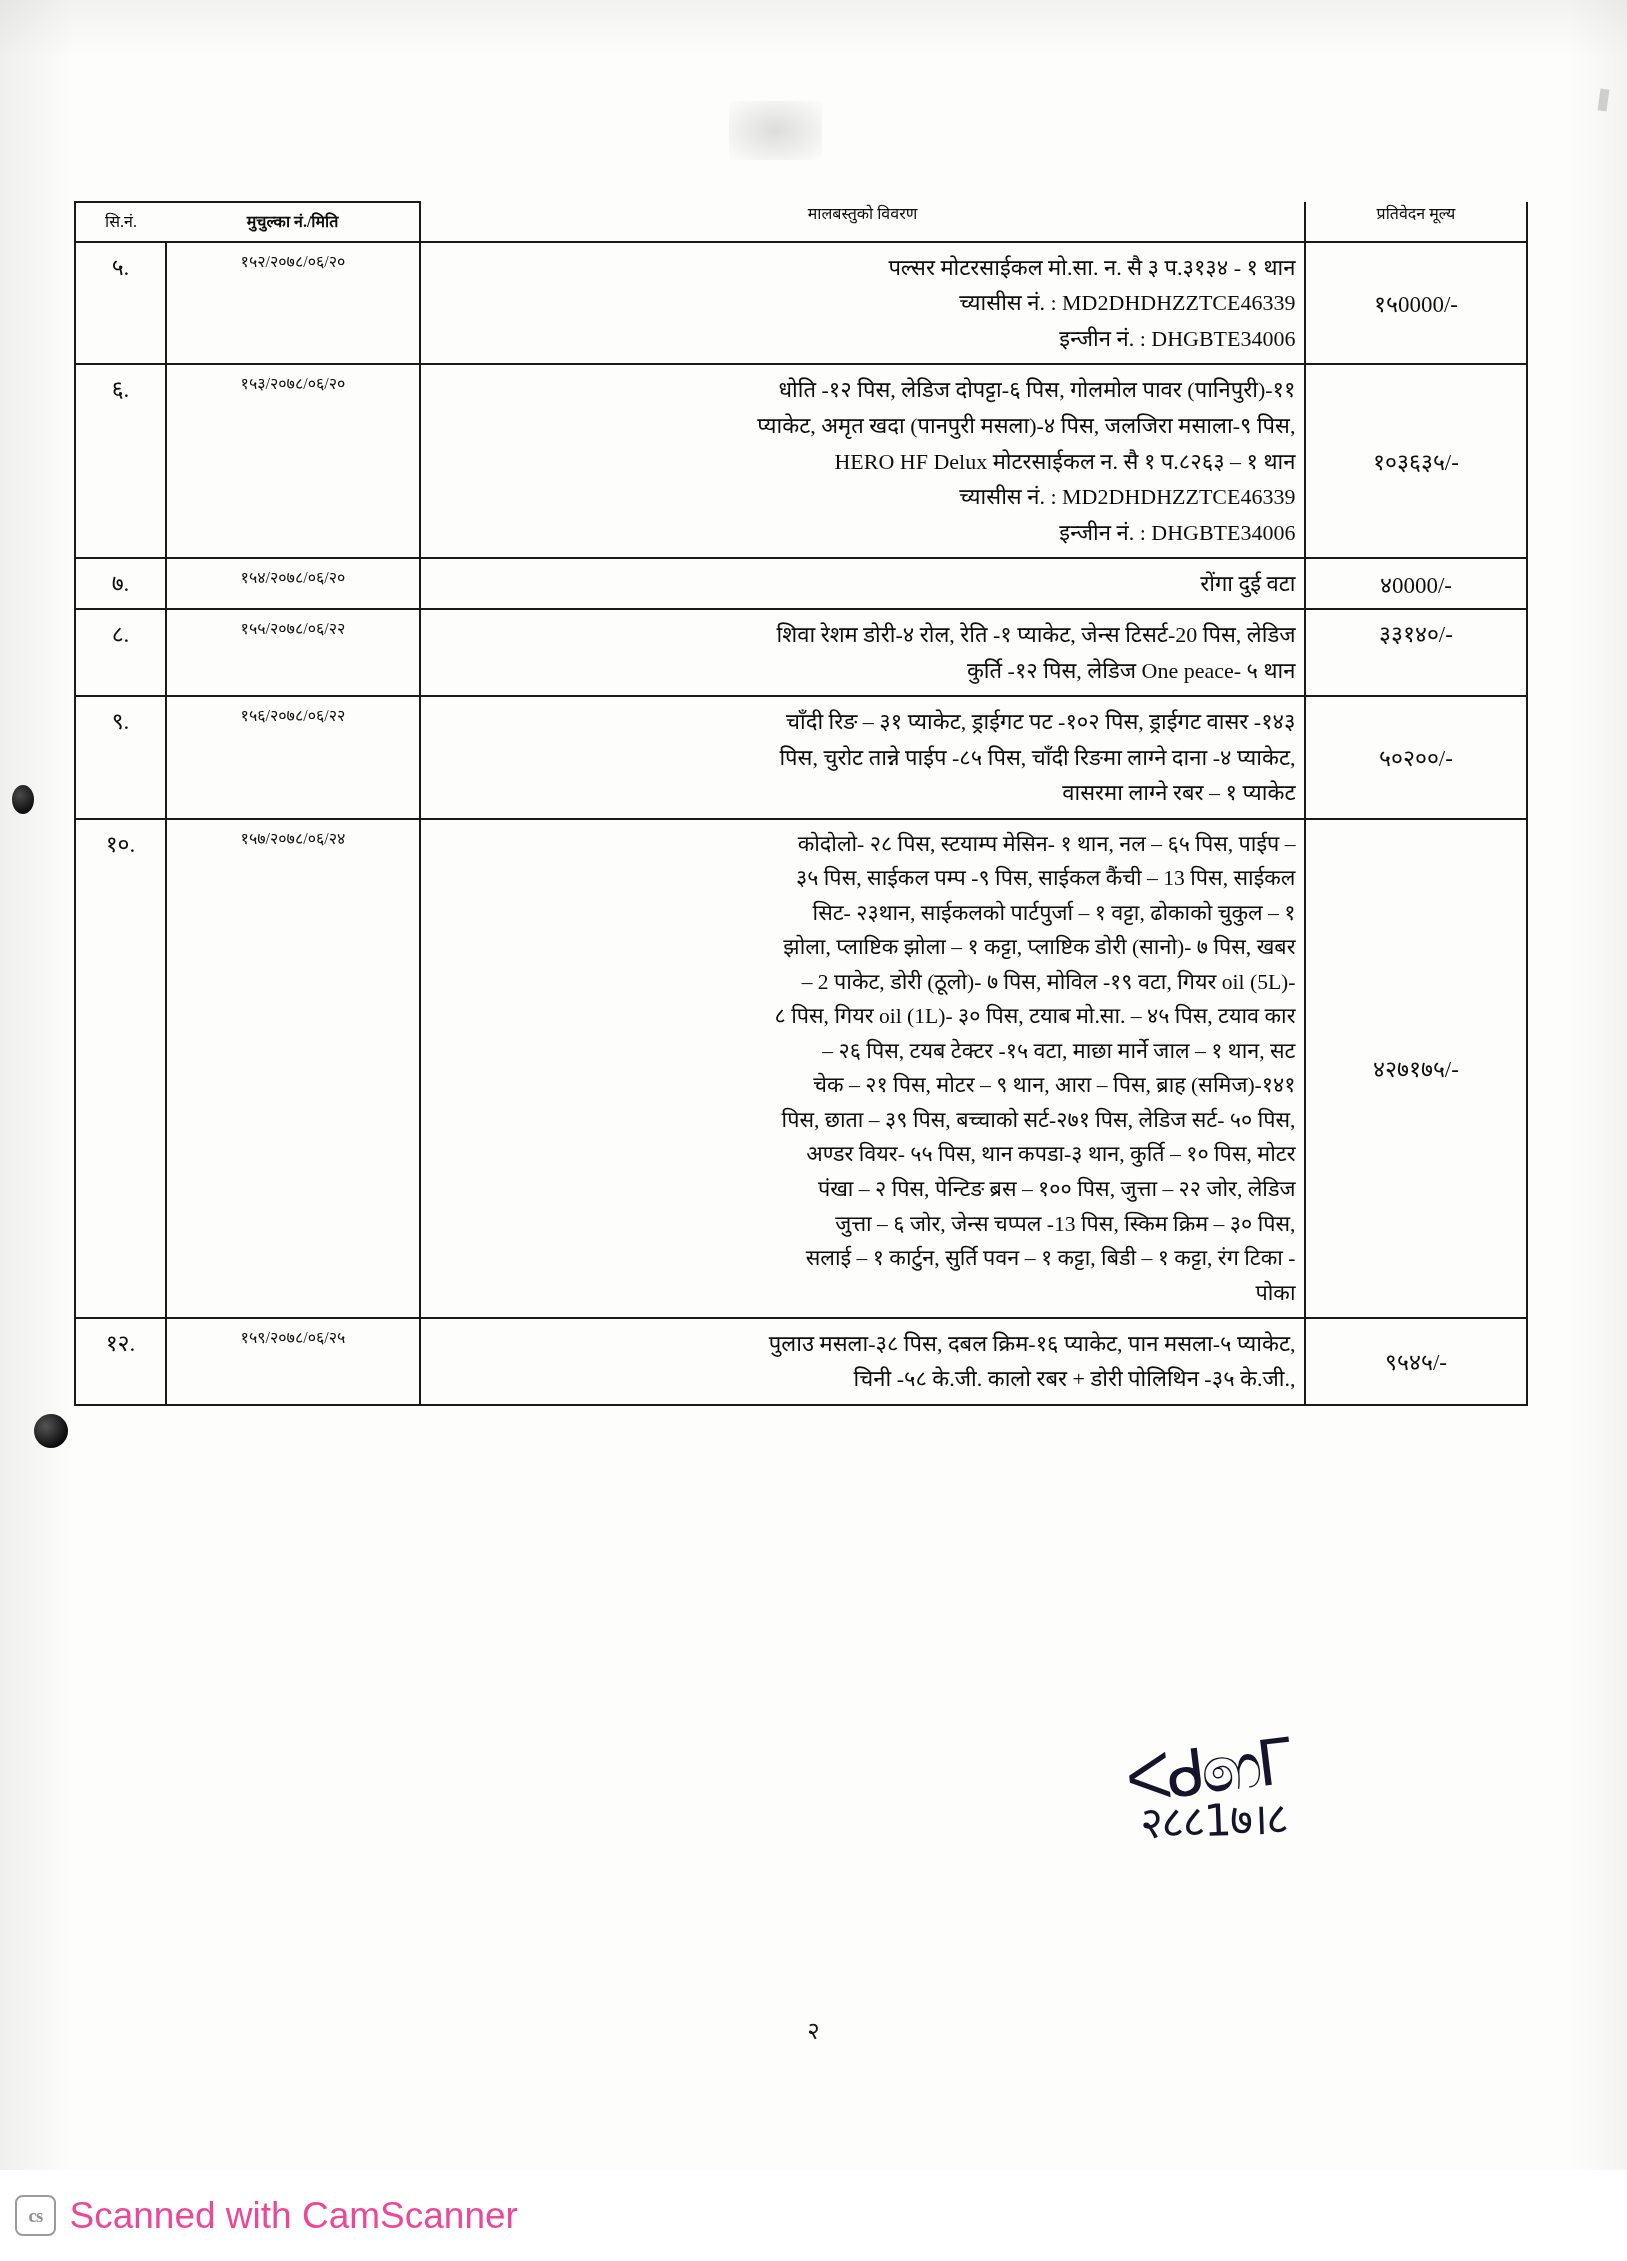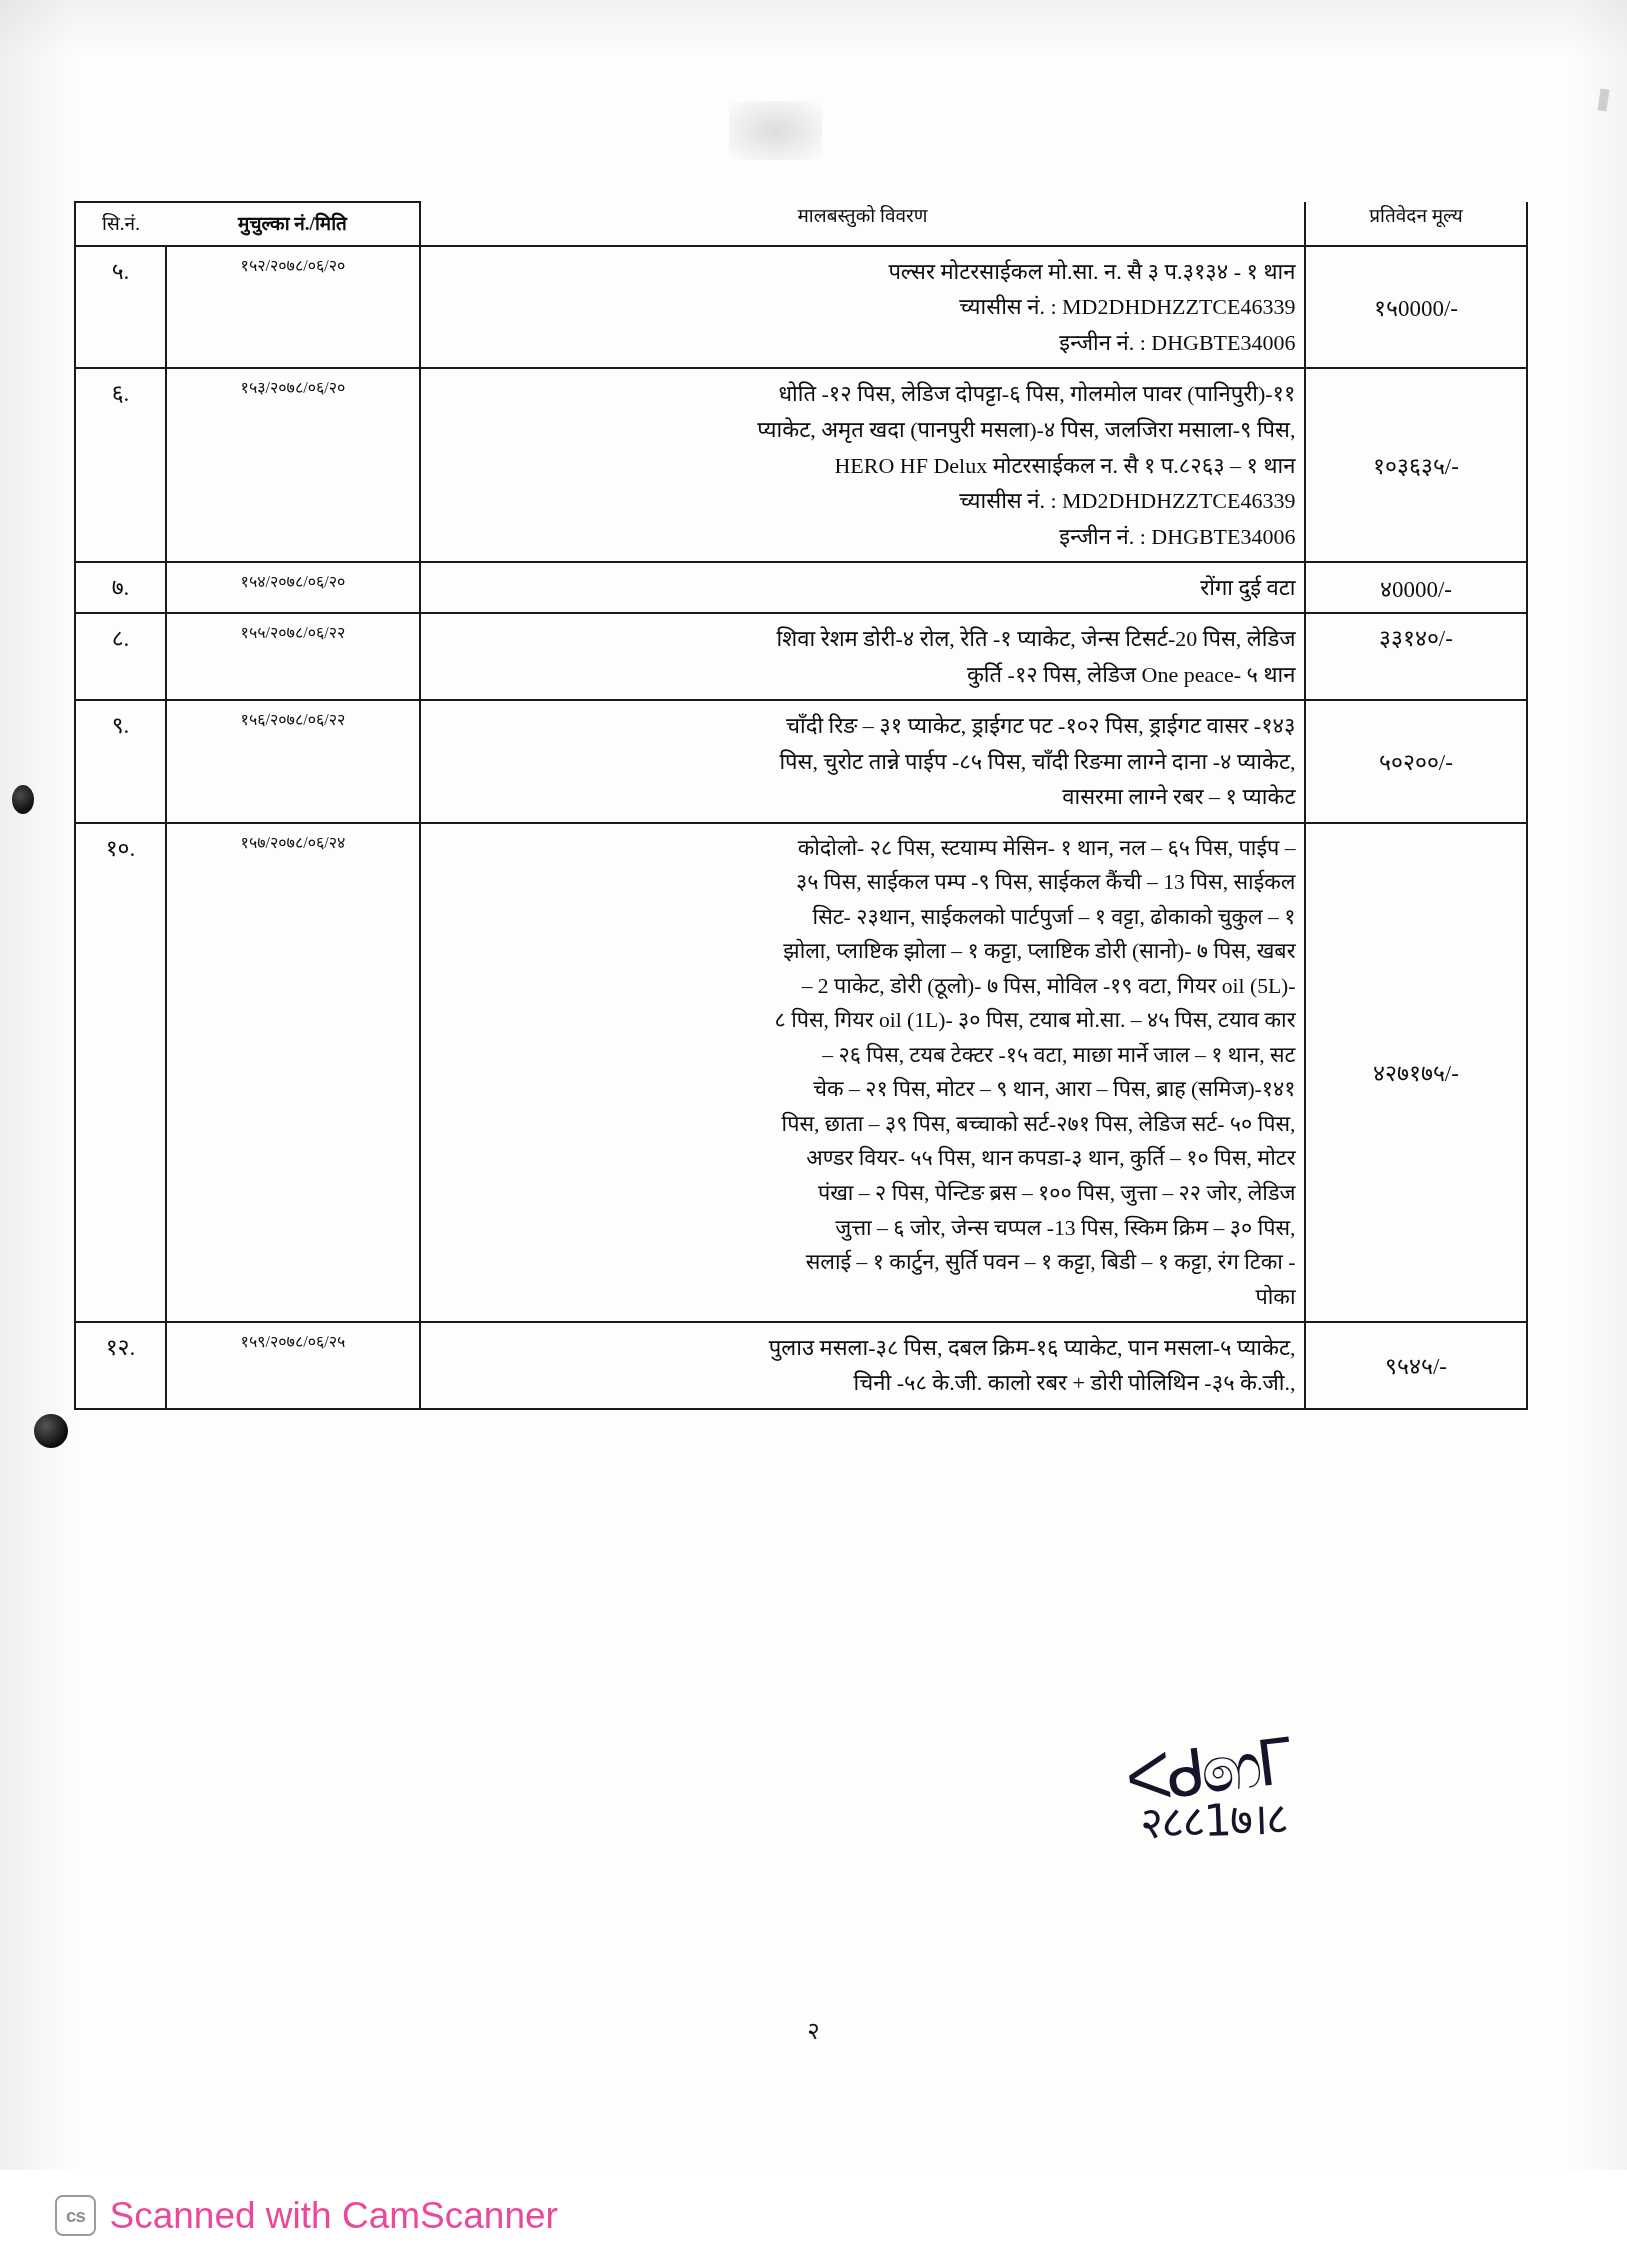--- a/index.html
+++ b/index.html
@@ -101,21 +101,21 @@
   col.c-muchulka { width: 254px; }
   col.c-detail { width: auto; }
   col.c-price { width: 222px; }
 
   thead td {
     border-top: none !important;
     border-left: none !important;
     border-right: none !important;
     text-align: center;
     padding-bottom: 1.7px;
-    font-size: 19px;
+    font-size: 16px;
     vertical-align: bottom;
   }
   thead td.hd-sn,
   thead td.hd-much {
     border-left: 2.1px solid #1a1a1a !important;
     border-right: 2.1px solid #1a1a1a !important;
     border-top: 2.1px solid #1a1a1a !important;
   }
   thead td.hd-sn { border-right: none !important; }
   thead td.hd-much { border-left: none !important; font-weight: bold; }
@@ -206,29 +206,28 @@
     display: flex;
     align-items: center;
     padding-left: 15px;
     box-sizing: border-box;
   }
   .cam-badge {
     width: 37px; height: 37px;
     border: 2.5px solid #9b9b9b;
     border-radius: 7.6px;
     color: #8f8f8f;
-    font-family: Liberation Sans, sans-serif;
+    font-family: Liberation Serif, serif;
     font-size: 18.6px;
     font-weight: bold;
     display: flex;
     align-items: center;
     justify-content: center;
     margin-right: 13.5px;
     letter-spacing: -0.8px;
-    margin-left: 40px;
   }
   .cam-text {
     font-family: "Liberation Sans", sans-serif;
     font-size: 37px;
     color: #ec4899;
   }
 </style>
 </head>
 <body>
 

